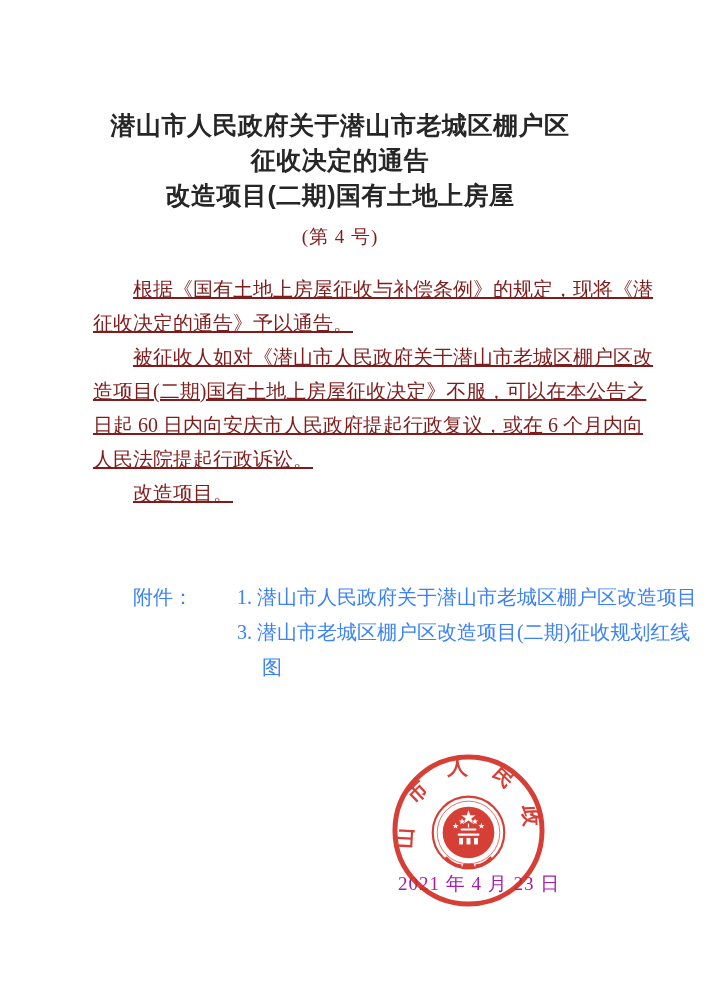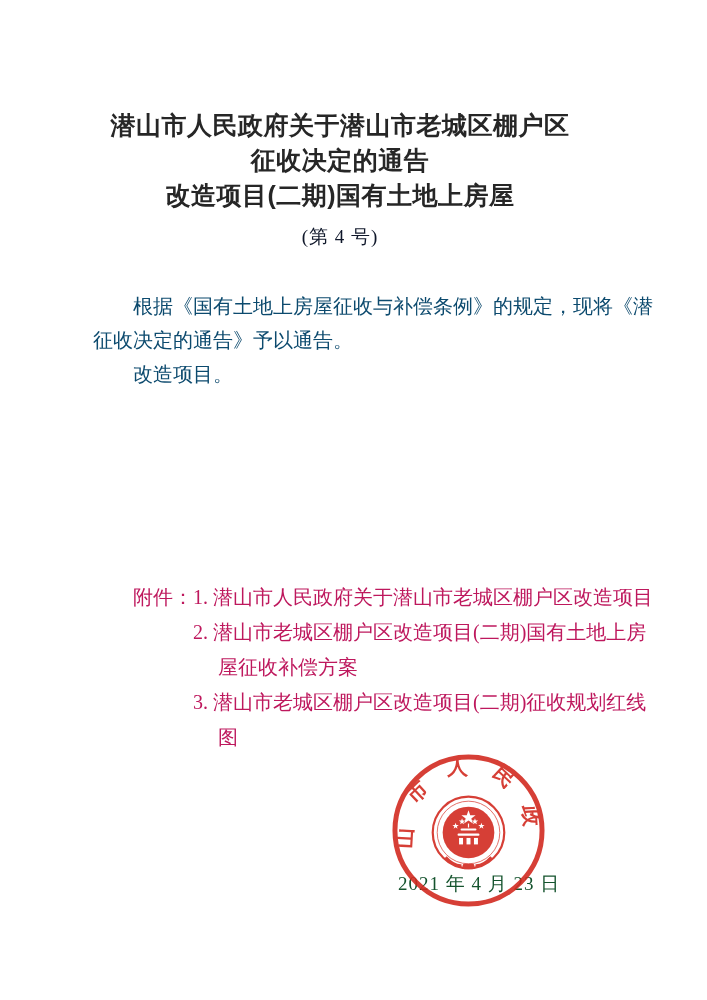--- a/index.html
+++ b/index.html
@@ -27,60 +27,61 @@
     color: #262626;
     letter-spacing: 0.5px;
   }
   .doc-number {
     position: absolute;
     top: 224px;
     left: 0;
     width: 680px;
     text-align: center;
     font-size: 19px;
-    color: #0f172a;
+    color: #7f1d1d;
     letter-spacing: 1px;
   }
   .doc-body {
     position: absolute;
-    top: 289px;
+    top: 272px;
     left: 93px;
     width: 534px;
     font-size: 20px;
     line-height: 34px;
-    color: #0c4a6e;
+    color: #7f1d1d;
+    text-decoration: underline;
   }
   .para .line {
     text-align: justify;
     text-align-last: justify;
     white-space: nowrap;
   }
   .para .line:first-child { text-indent: 2em; }
   .para .line:last-child { text-align-last: left; white-space: normal; }
   .attachments {
     position: absolute;
     top: 580px;
     left: 133px;
     display: flex;
     align-items: flex-start;
     font-size: 20px;
     line-height: 35px;
-    color: #be185d;
+    color: #3b82f6;
   }
   .att-label { flex: 0 0 auto; }
   .att-items { flex: 1 1 auto; }
-  .att-line { white-space: nowrap; }
+  .att-line { white-space: nowrap; margin-left: 44px; }
   .att-line + .att-line { padding-left: 25px; }
   .issue-date {
     position: absolute;
     top: 871px;
     left: 398px;
     font-size: 19px;
     letter-spacing: 1px;
-    color: #14532d;
+    color: #a21caf;
     white-space: nowrap;
   }
   .seal {
     position: absolute;
     top: 751px;
     left: 389px;
     width: 159px;
     height: 159px;
     opacity: 0.89;
   }
@@ -98,33 +99,35 @@
   </div>
 
   <div class="doc-number">(第 4 号)</div>
 
   <div class="doc-body">
     <div class="para">
       <div class="line">根据《国有土地上房屋征收与补偿条例》的规定，现将《潜</div>
       <div class="line">征收决定的通告》予以通告。</div>
     </div>
     <div class="para">
+      <div class="line">被征收人如对《潜山市人民政府关于潜山市老城区棚户区改</div>
+      <div class="line">造项目(二期)国有土地上房屋征收决定》不服，可以在本公告之</div>
+      <div class="line">日起 60 日内向安庆市人民政府提起行政复议，或在 6 个月内向</div>
+      <div class="line">人民法院提起行政诉讼。</div>
+    </div>
+    <div class="para">
       <div class="line">改造项目。</div>
     </div>
   </div>
 
   <div class="attachments">
     <div class="att-label">附件：</div>
     <div class="att-items">
       <div class="att-item">
         <div class="att-line">1. 潜山市人民政府关于潜山市老城区棚户区改造项目</div>
-      </div>
-      <div class="att-item">
-        <div class="att-line">2. 潜山市老城区棚户区改造项目(二期)国有土地上房</div>
-        <div class="att-line">屋征收补偿方案</div>
       </div>
       <div class="att-item">
         <div class="att-line">3. 潜山市老城区棚户区改造项目(二期)征收规划红线</div>
         <div class="att-line">图</div>
       </div>
     </div>
   </div>
 
   <div class="issue-date">2021 年 4 月 23 日</div>
 

